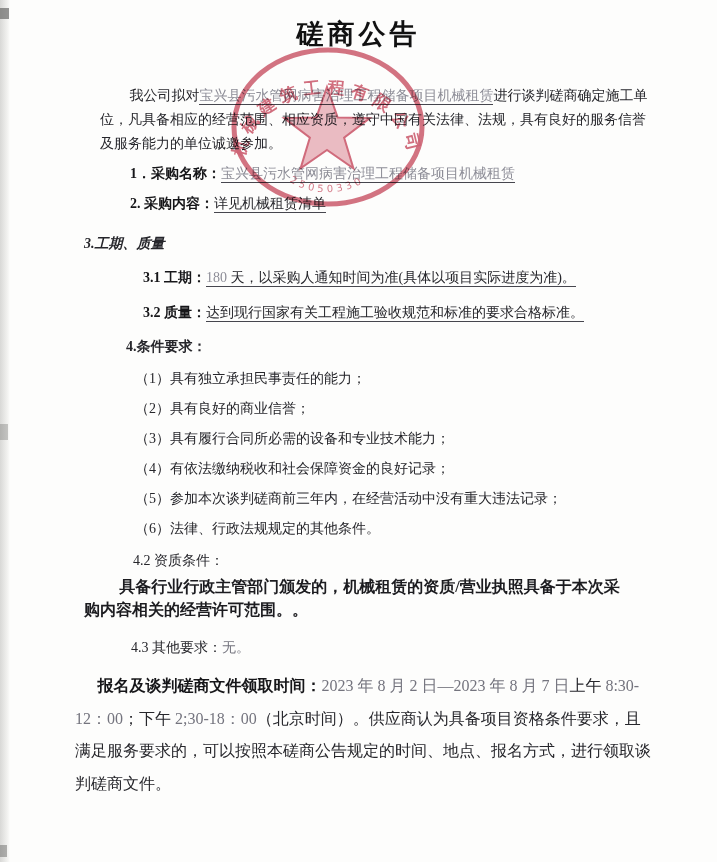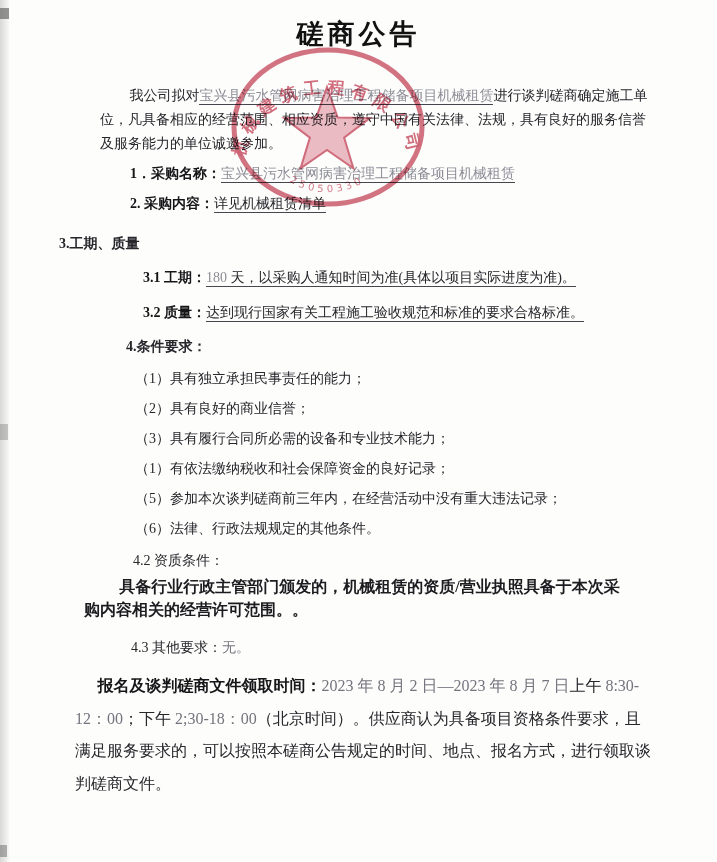--- a/index.html
+++ b/index.html
@@ -29,21 +29,21 @@
   .b{font-weight:bold;color:#161619;}
   .u{border-bottom:1px solid #46464e;padding-bottom:1px;}
   .gray{color:#8d8d97;}
   .dim{color:#74747e;}
 
   .intro{margin:30px 0 0 100px;width:548px;text-indent:2.1em;}
 
   .item-line{margin:6px 0 0 130px;line-height:24px;}
   .item-line.first{}
 
-  .h3line{margin:16px 0 0 59px;font-weight:bold;line-height:24px;}
+  .h3line{margin:16px 0 0 84px;font-weight:bold;line-height:24px;font-style:italic;}
   .subline{margin:9px 0 0 143px;line-height:26px;width:470px;font-family:Liberation Serif, serif;}
   .h4line{margin:9px 0 0 126px;font-weight:bold;line-height:24px;}
   .s41line{margin:9px 0 0 141px;line-height:24px;}
   .cond{margin:9px 0 0 135px;line-height:21px;}
   .h42line{margin:11px 0 0 133px;line-height:22px;}
   .s42body{margin:3px 0 16px 84px;width:540px;text-indent:2.2em;
     font-weight:bold;font-size:16px;line-height:23px;color:#1c1c20;}
   .s43line{margin:16px 0 0 131px;line-height:22px;}
 
   .signup{margin:11px 0 0 75px;width:578px;text-indent:1.4em;
@@ -76,21 +76,21 @@
   <div class="line subline"><span class="b">3.1 工期：</span><span class="u"><span class="gray">180</span><span> 天，以采购人通知时间为准(具体以项目实际进度为准)。</span></span></div>
 
   <div class="line subline"><span class="b">3.2 质量：</span><span class="u">达到现行国家有关工程施工验收规范和标准的要求合格标准。</span></div>
 
   <div class="line h4line">4.条件要求：</div>
 
 
   <div class="line cond">（1）具有独立承担民事责任的能力；</div>
   <div class="line cond">（2）具有良好的商业信誉；</div>
   <div class="line cond">（3）具有履行合同所必需的设备和专业技术能力；</div>
-  <div class="line cond">（1）有依法缴纳税收和社会保障资金的良好记录；</div>
+  <div class="line cond">（4）有依法缴纳税收和社会保障资金的良好记录；</div>
   <div class="line cond">（5）参加本次谈判磋商前三年内，在经营活动中没有重大违法记录；</div>
   <div class="line cond">（6）法律、行政法规规定的其他条件。</div>
 
   <div class="line h42line">4.2 资质条件：</div>
 
   <p class="s42body">具备行业行政主管部门颁发的，机械租赁的资质/营业执照具备于本次采购内容相关的经营许可范围。。</p>
 
   <div class="line s43line"><span>4.3 其他要求：</span><span class="dim">无。</span></div>
 
   <p class="signup"><span class="b">报名及谈判磋商文件领取时间：</span><span class="dim">2023 年 8 月 2 日—2023 年 8 月 7 日</span><span>上午</span><span class="dim"> 8:30-12：00</span><span>；下午 </span><span class="dim">2;30-18：00</span><span>（北京时间）。供应商认为具备项目资格条件要求，且满足服务要求的，可以按照本磋商公告规定的时间、地点、报名方式，进行领取谈判磋商文件。</span></p>

